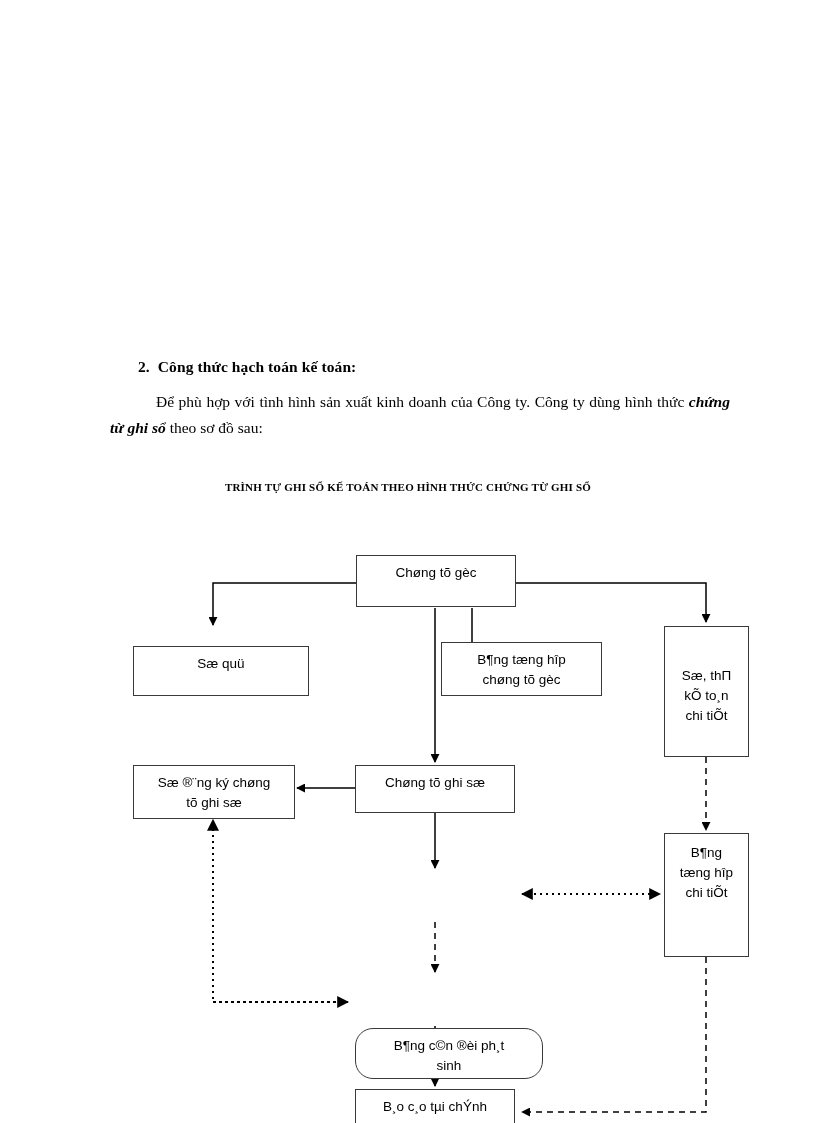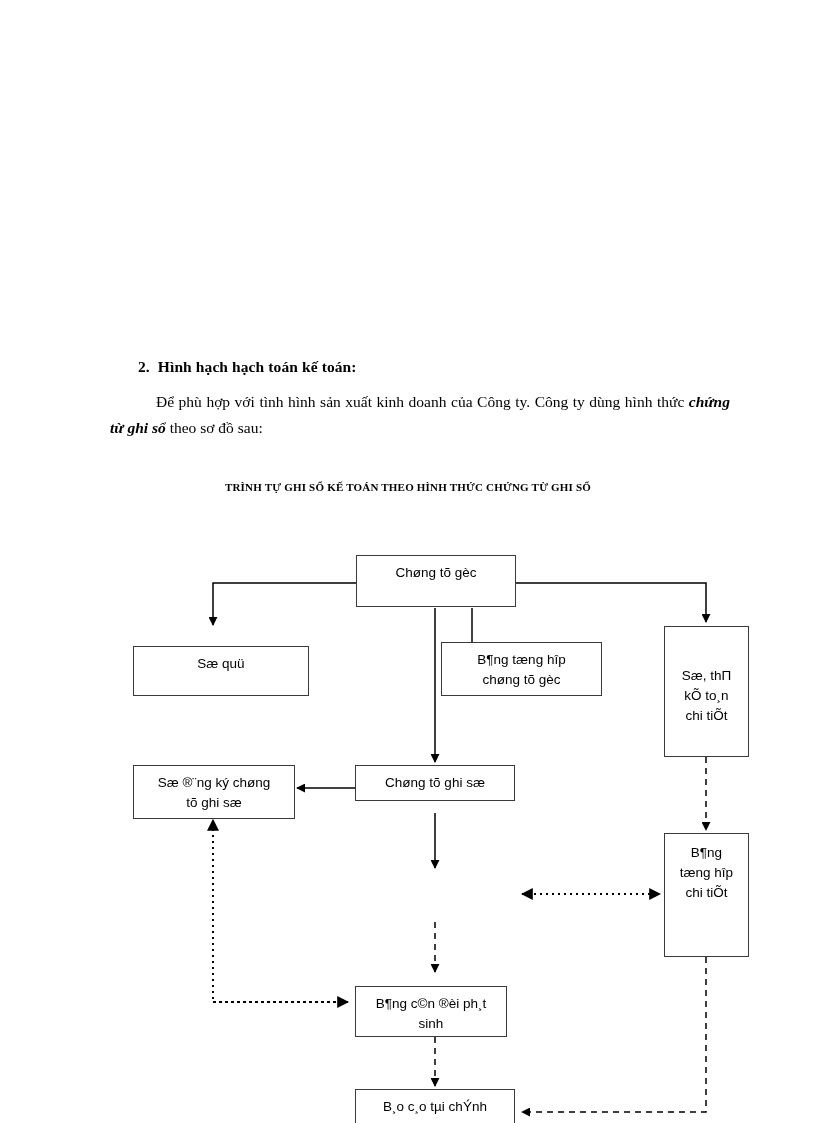--- a/index.html
+++ b/index.html
@@ -92,21 +92,21 @@
     padding: 7px 6px 0 6px;
     white-space: pre-line;
   }
   .node.tall .label { padding-top: 9px; }
 </style>
 </head>
 <body>
 
 <div class="doc-text">
   <div class="heading-line">
-    <span class="num">2.</span><span>Hình hạch hạch toán kế toán:</span>
+    <span class="num">2.</span><span>Công thức hạch toán kế toán:</span>
   </div>
   <p class="para">
     <span class="indent"></span><span>Để phù hợp với tình hình sản xuất kinh doanh của Công ty. Công ty dùng hình thức </span><span class="bold-italic">chứng từ ghi sổ</span><span> theo sơ đồ sau:</span>
   </p>
 </div>
 
 <div class="chart-title">TRÌNH TỰ GHI SỔ KẾ TOÁN THEO HÌNH THỨC CHỨNG TỪ GHI SỔ</div>
 
 <div class="flow">
 
@@ -162,32 +162,32 @@
     <span class="label">Sæ, thΠ
 kÕ to¸n
 chi tiÕt</span>
   </div>
 
   <div class="node" style="left:133px; top:765px; width:162px; height:54px;">
     <span class="label">Sæ ®¨ng ký chøng
 tõ ghi sæ</span>
   </div>
 
-  <div class="node" style="left:355px; top:765px; width:160px; height:36px;">
+  <div class="node" style="left:355px; top:765px; width:160px; height:48px;">
     <span class="label">Chøng tõ ghi sæ</span>
   </div>
 
 
   <div class="node tall" style="left:664px; top:833px; width:85px; height:124px;">
     <span class="label">B¶ng
 tæng hîp
 chi tiÕt</span>
   </div>
 
-  <div class="node" style="left:355px; top:986px; width:152px; height:51px;">
+  <div class="node" style="left:355px; top:1028px; width:188px; height:51px;border-radius:18px;">
     <span class="label">B¶ng c©n ®èi ph¸t
 sinh</span>
   </div>
 
   <div class="node" style="left:355px; top:1089px; width:160px; height:40px;">
     <span class="label">B¸o c¸o tµi chÝnh</span>
   </div>
 
 </div>
 

